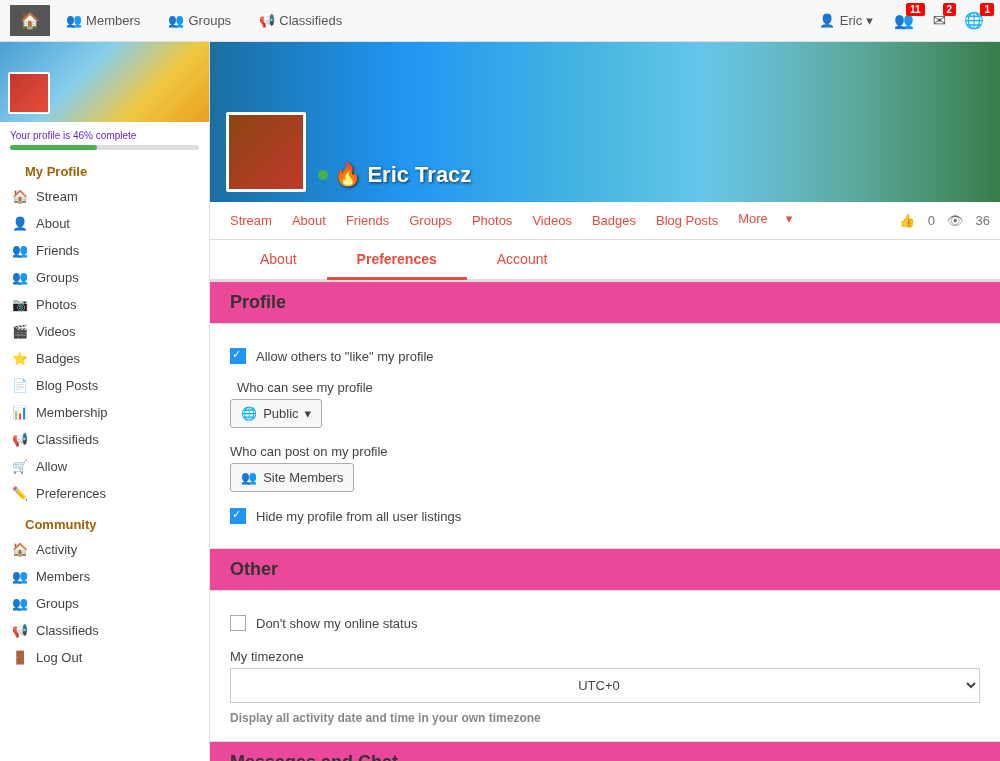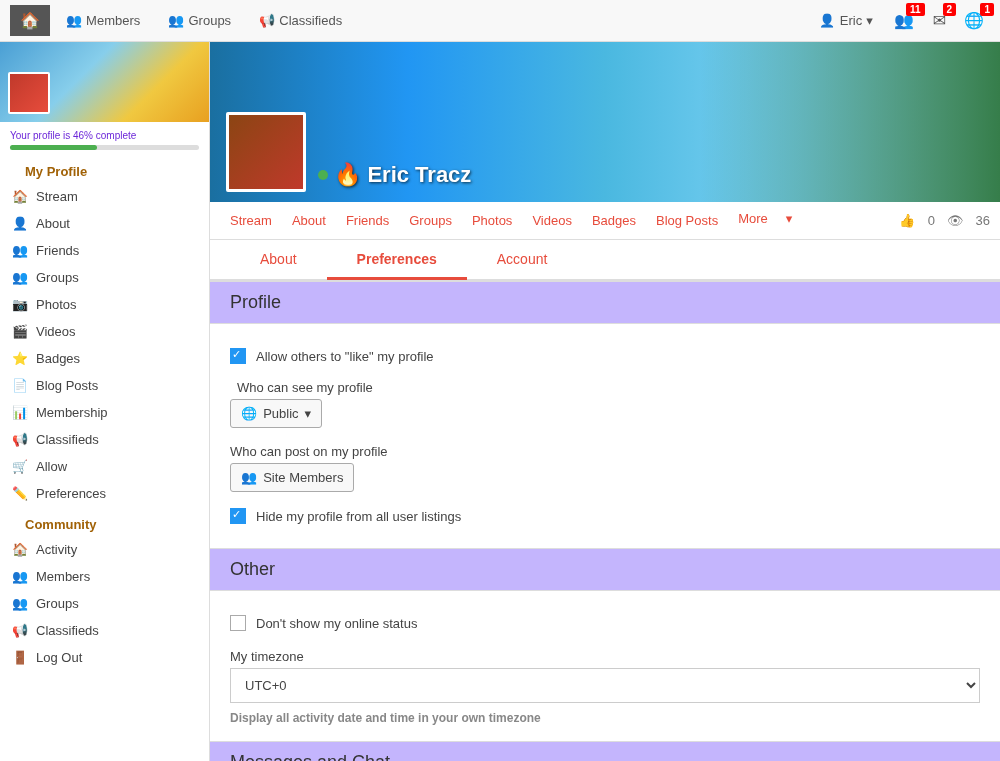--- a/index.html
+++ b/index.html
@@ -209,24 +209,24 @@
       top: 1px;
     }
     .stab.active {
       color: #e74c3c;
       border-bottom: 3px solid #e74c3c;
       font-weight: bold;
     }
 
     
     .section-header {
-      background: #c4b5fd;
+      background: #ec4899;
       padding: 10px 20px;
       font-size: 18px;
-      font-weight: normal;
+      font-weight: bold;
       color: #333;
       border-top: 1px solid #ddd;
       border-bottom: 1px solid #ddd;
     }
     .section-body { background: #fff; padding: 16px 20px; }
 
     .setting-row {
       display: flex; align-items: center; gap: 10px;
       padding: 8px 0;
     }
@@ -273,20 +273,21 @@
 
     .select-full {
       width: 100%;
       padding: 8px 10px;
       border: 1px solid #ccc;
       background: #fff;
       font-size: 13px;
       color: #444;
       cursor: pointer;
       appearance: auto;
+      text-align: center;
     }
   </style>
 </head>
 <body>
 
 <div class="top-nav">
   <div class="top-nav-left">
     <button class="nav-home-btn">🏠</button>
     <a class="nav-link">
       <span>👥</span>

